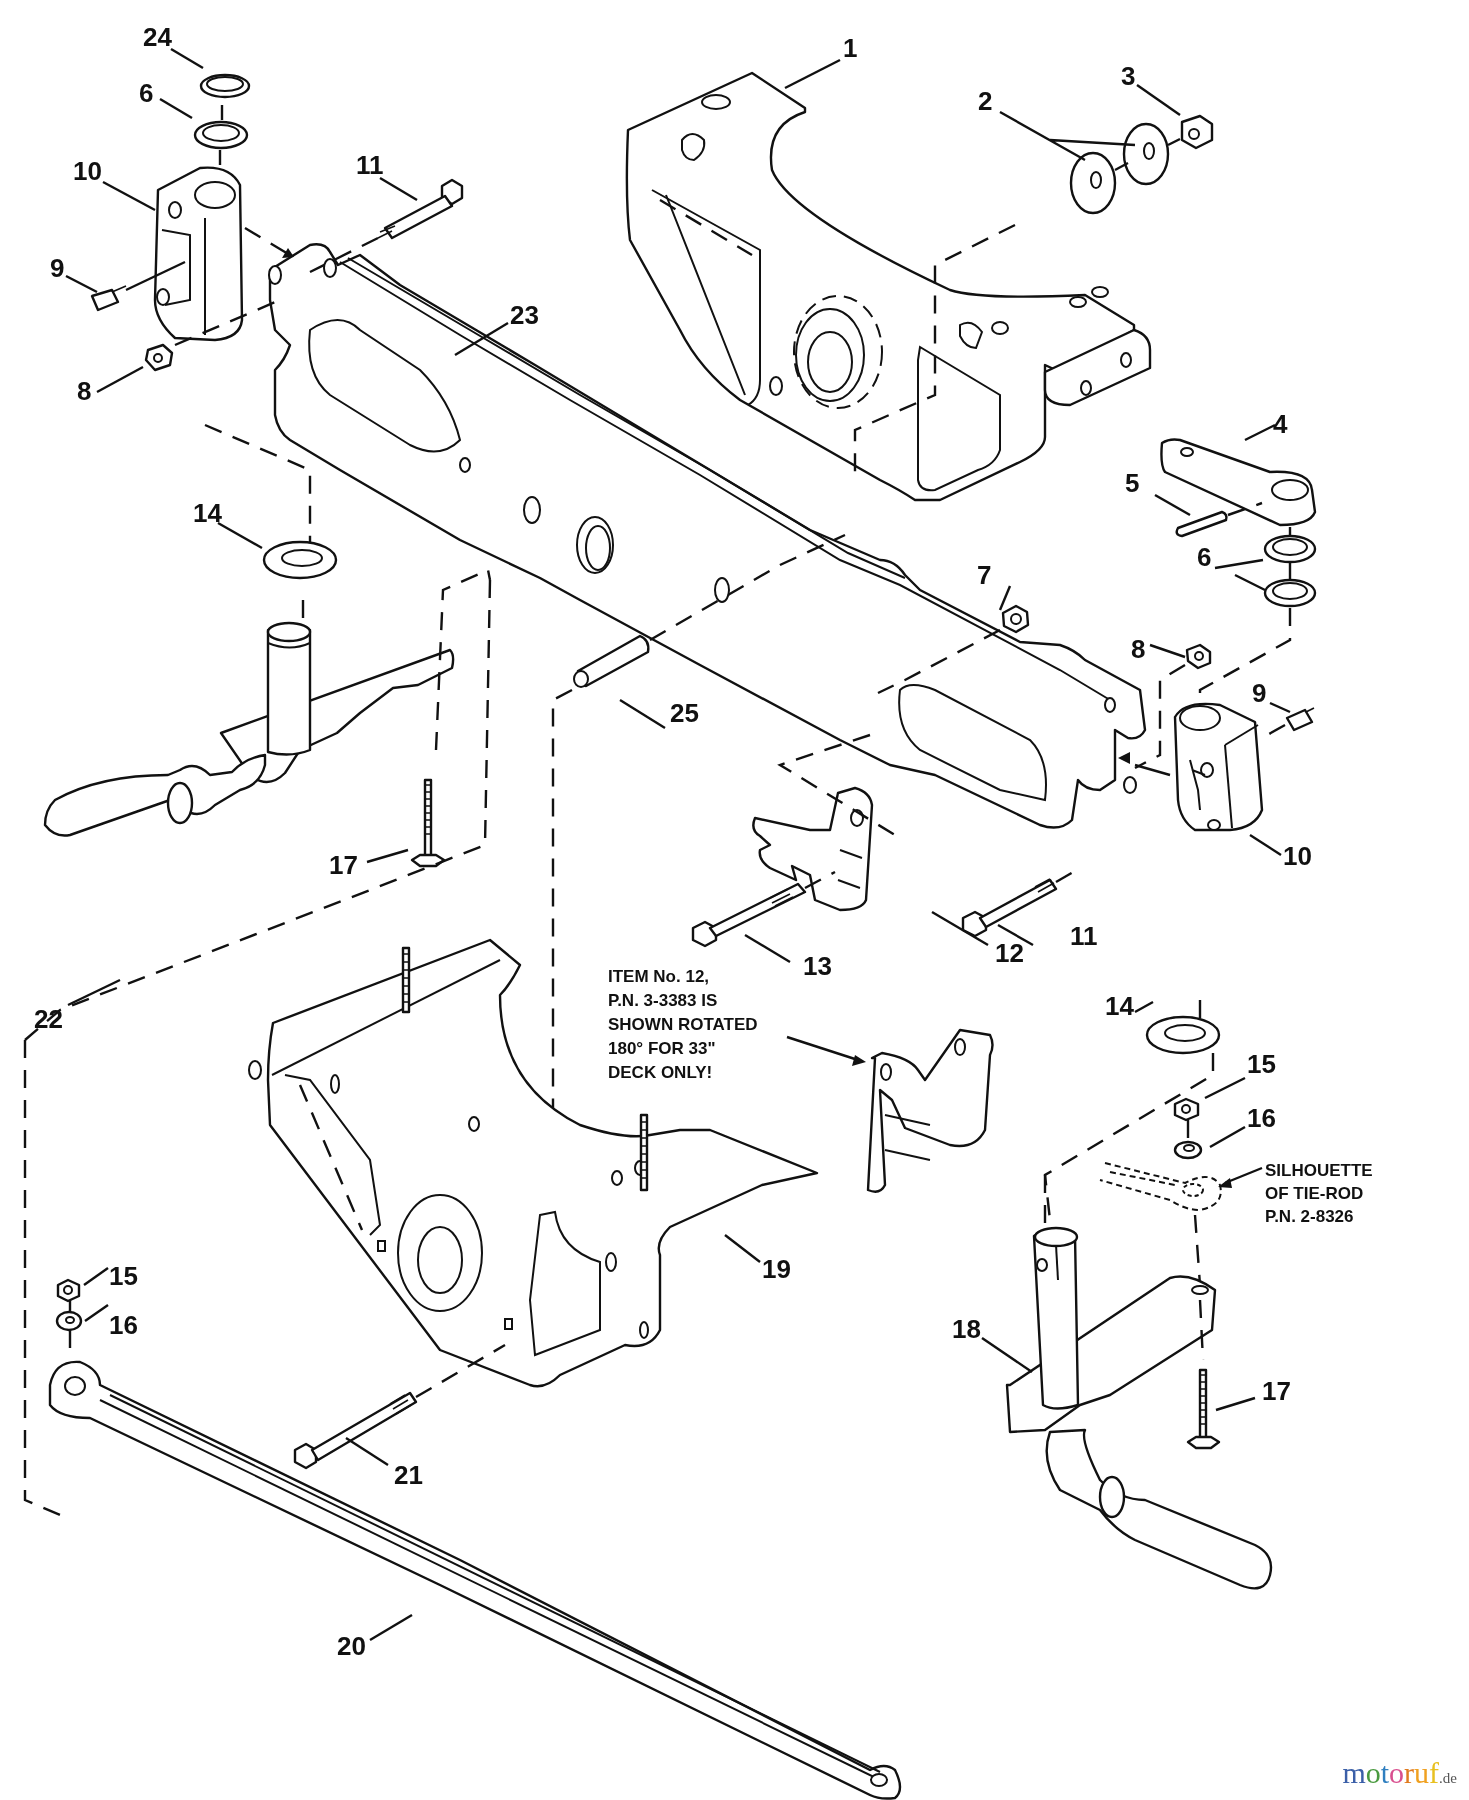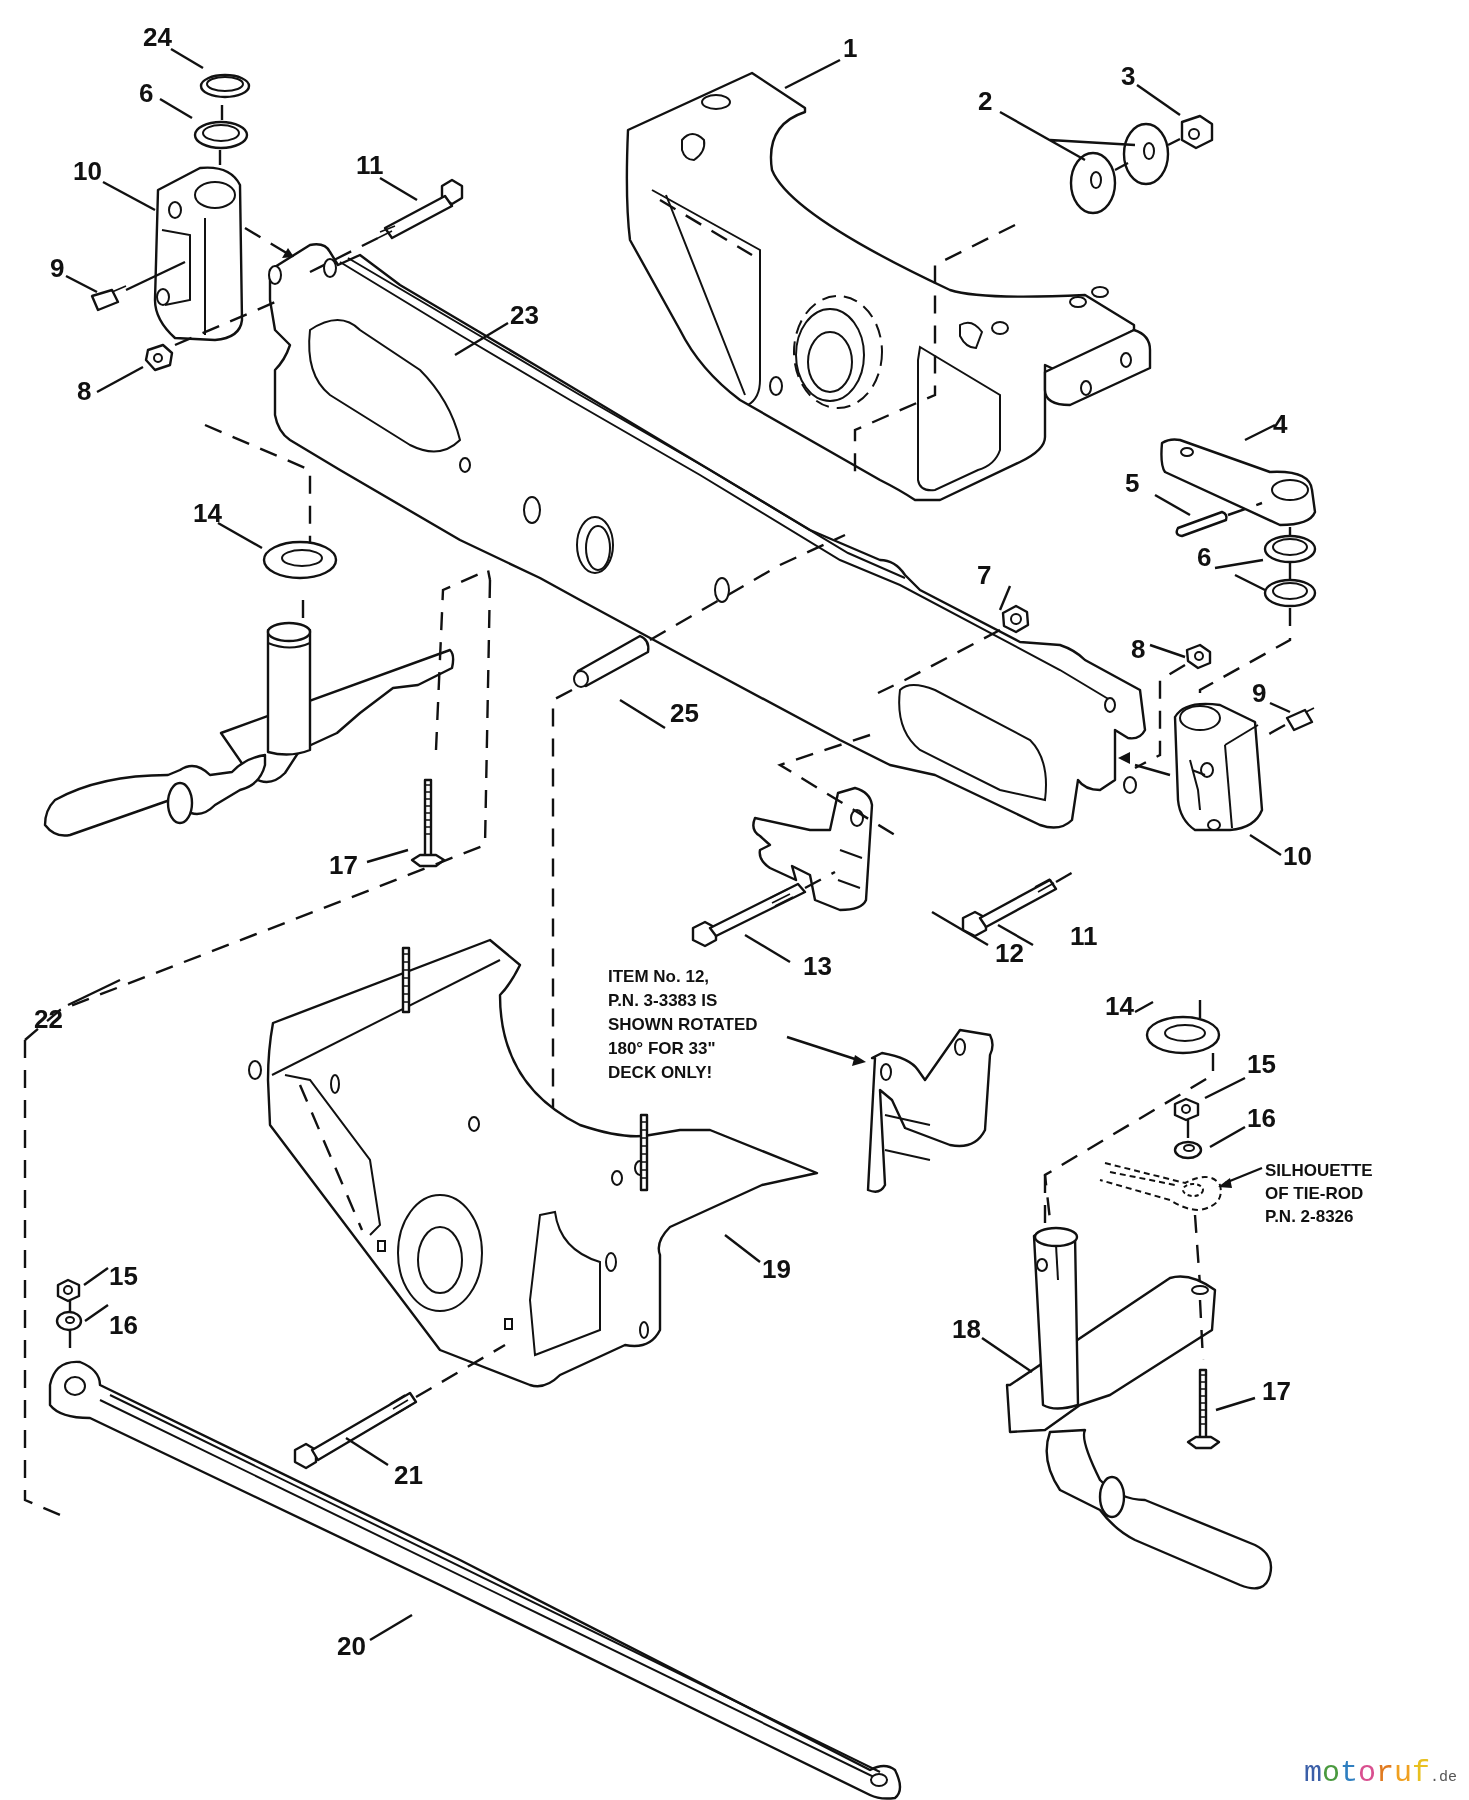--- a/index.html
+++ b/index.html
@@ -6,21 +6,21 @@
   body{width:1469px;height:1800px;position:relative;overflow:hidden;font-family:"Liberation Sans",sans-serif;}
   #diagram{position:absolute;left:0;top:0;width:1469px;height:1800px;}
   .part{fill:#ffffff;stroke:#111;stroke-width:2.4;stroke-linejoin:round;stroke-linecap:round;}
   .thin{fill:none;stroke:#111;stroke-width:2;}
   .dash{fill:none;stroke:#111;stroke-width:2.4;stroke-dasharray:18 12;}
   .leader{fill:none;stroke:#111;stroke-width:2.4;}
   .hole{fill:#ffffff;stroke:#111;stroke-width:2;}
   .thread{fill:none;stroke:#111;stroke-width:1.6;}
   .callout{font-family:"Liberation Sans Narrow","Liberation Sans",sans-serif;font-weight:bold;font-size:26px;fill:#111;}
   .note{font-family:"Liberation Sans",sans-serif;font-weight:bold;font-size:17px;fill:#111;}
-  .wm{position:absolute;right:12px;bottom:10px;font-family:Liberation Mono, monospace;font-size:30px;letter-spacing:0px;}
+  .wm{position:absolute;right:12px;bottom:10px;font-family:Liberation Serif, serif;font-size:30px;letter-spacing:0px;}
   .wm span{display:inline-block;}
   .wm .tld{font-size:15px;color:#555;}
 </style>
 </head>
 <body>
 
 <svg id="diagram" viewBox="0 0 1469 1800" xmlns="http://www.w3.org/2000/svg">
 
   <g>
     <path class="part" d="M628,130 L752,73 L805,108 L805,112 Q765,125 772,170 Q790,215 950,290 Q980,300 1085,295 L1134,325 L1134,330 L1060,372 L1045,365 L1045,437 Q1045,450 1020,462 L940,500 L915,500 Q900,490 880,480 L740,400 Q700,370 680,330 L630,240 Q625,200 628,130 Z"></path>

